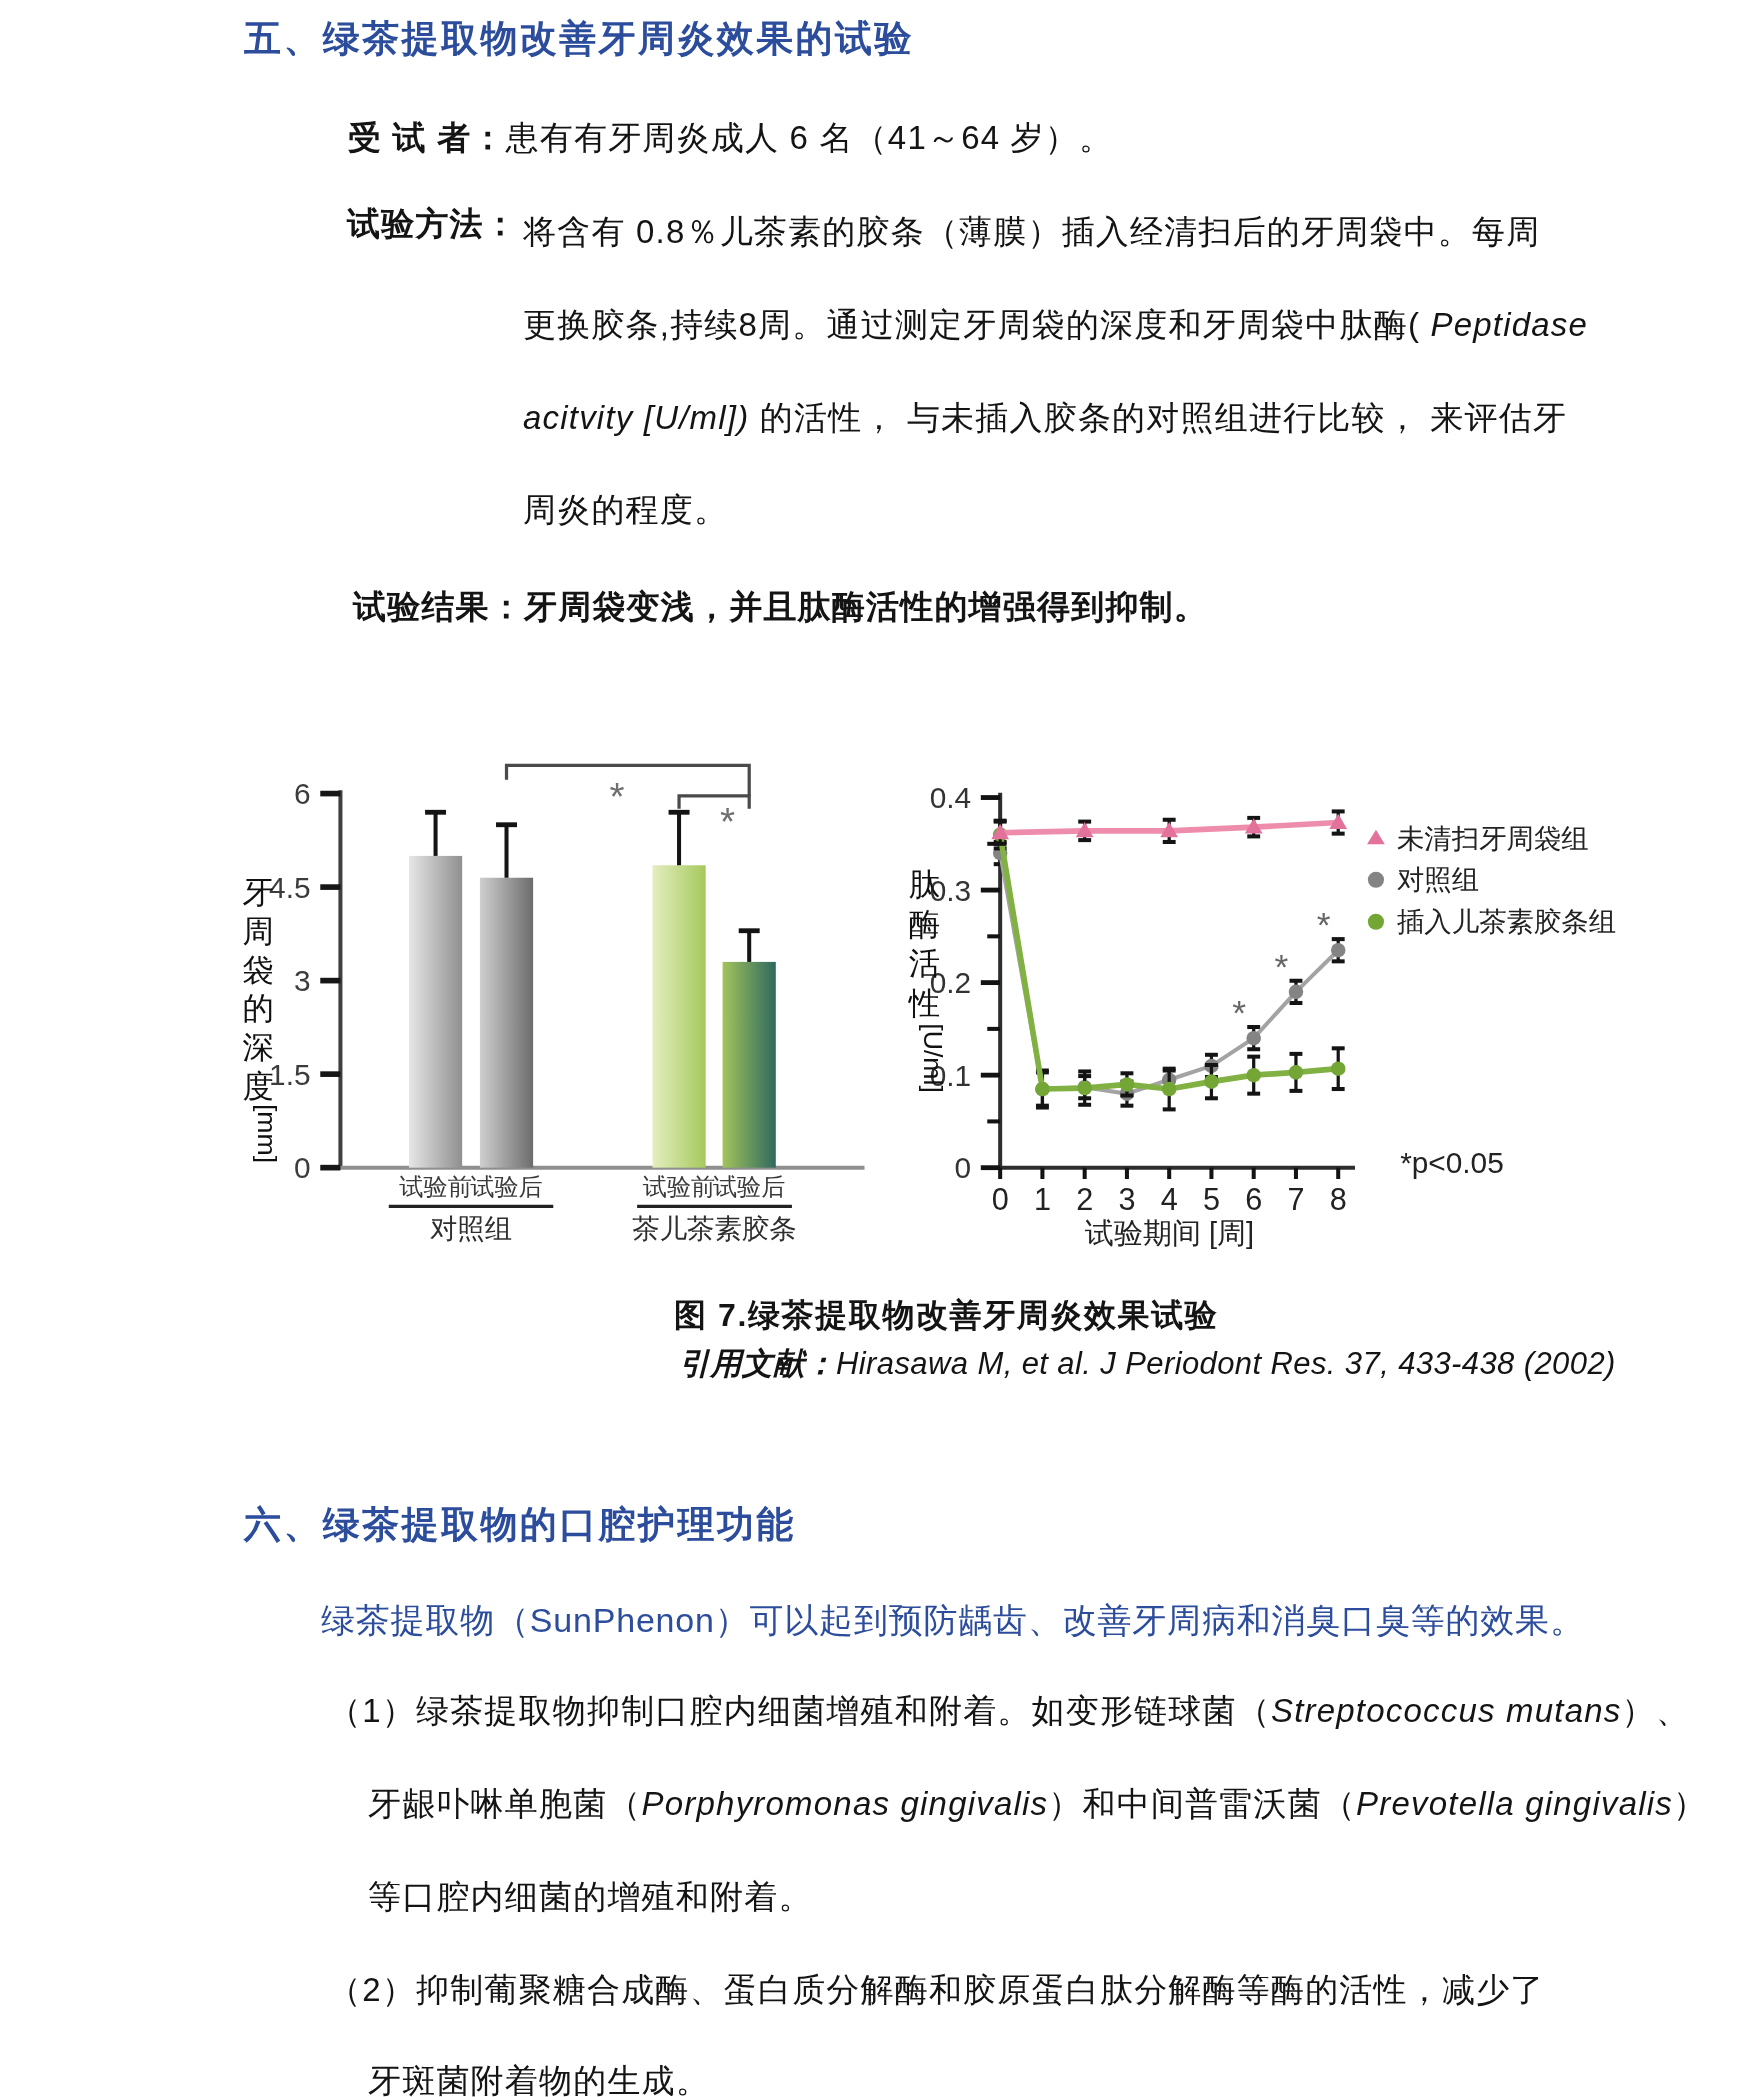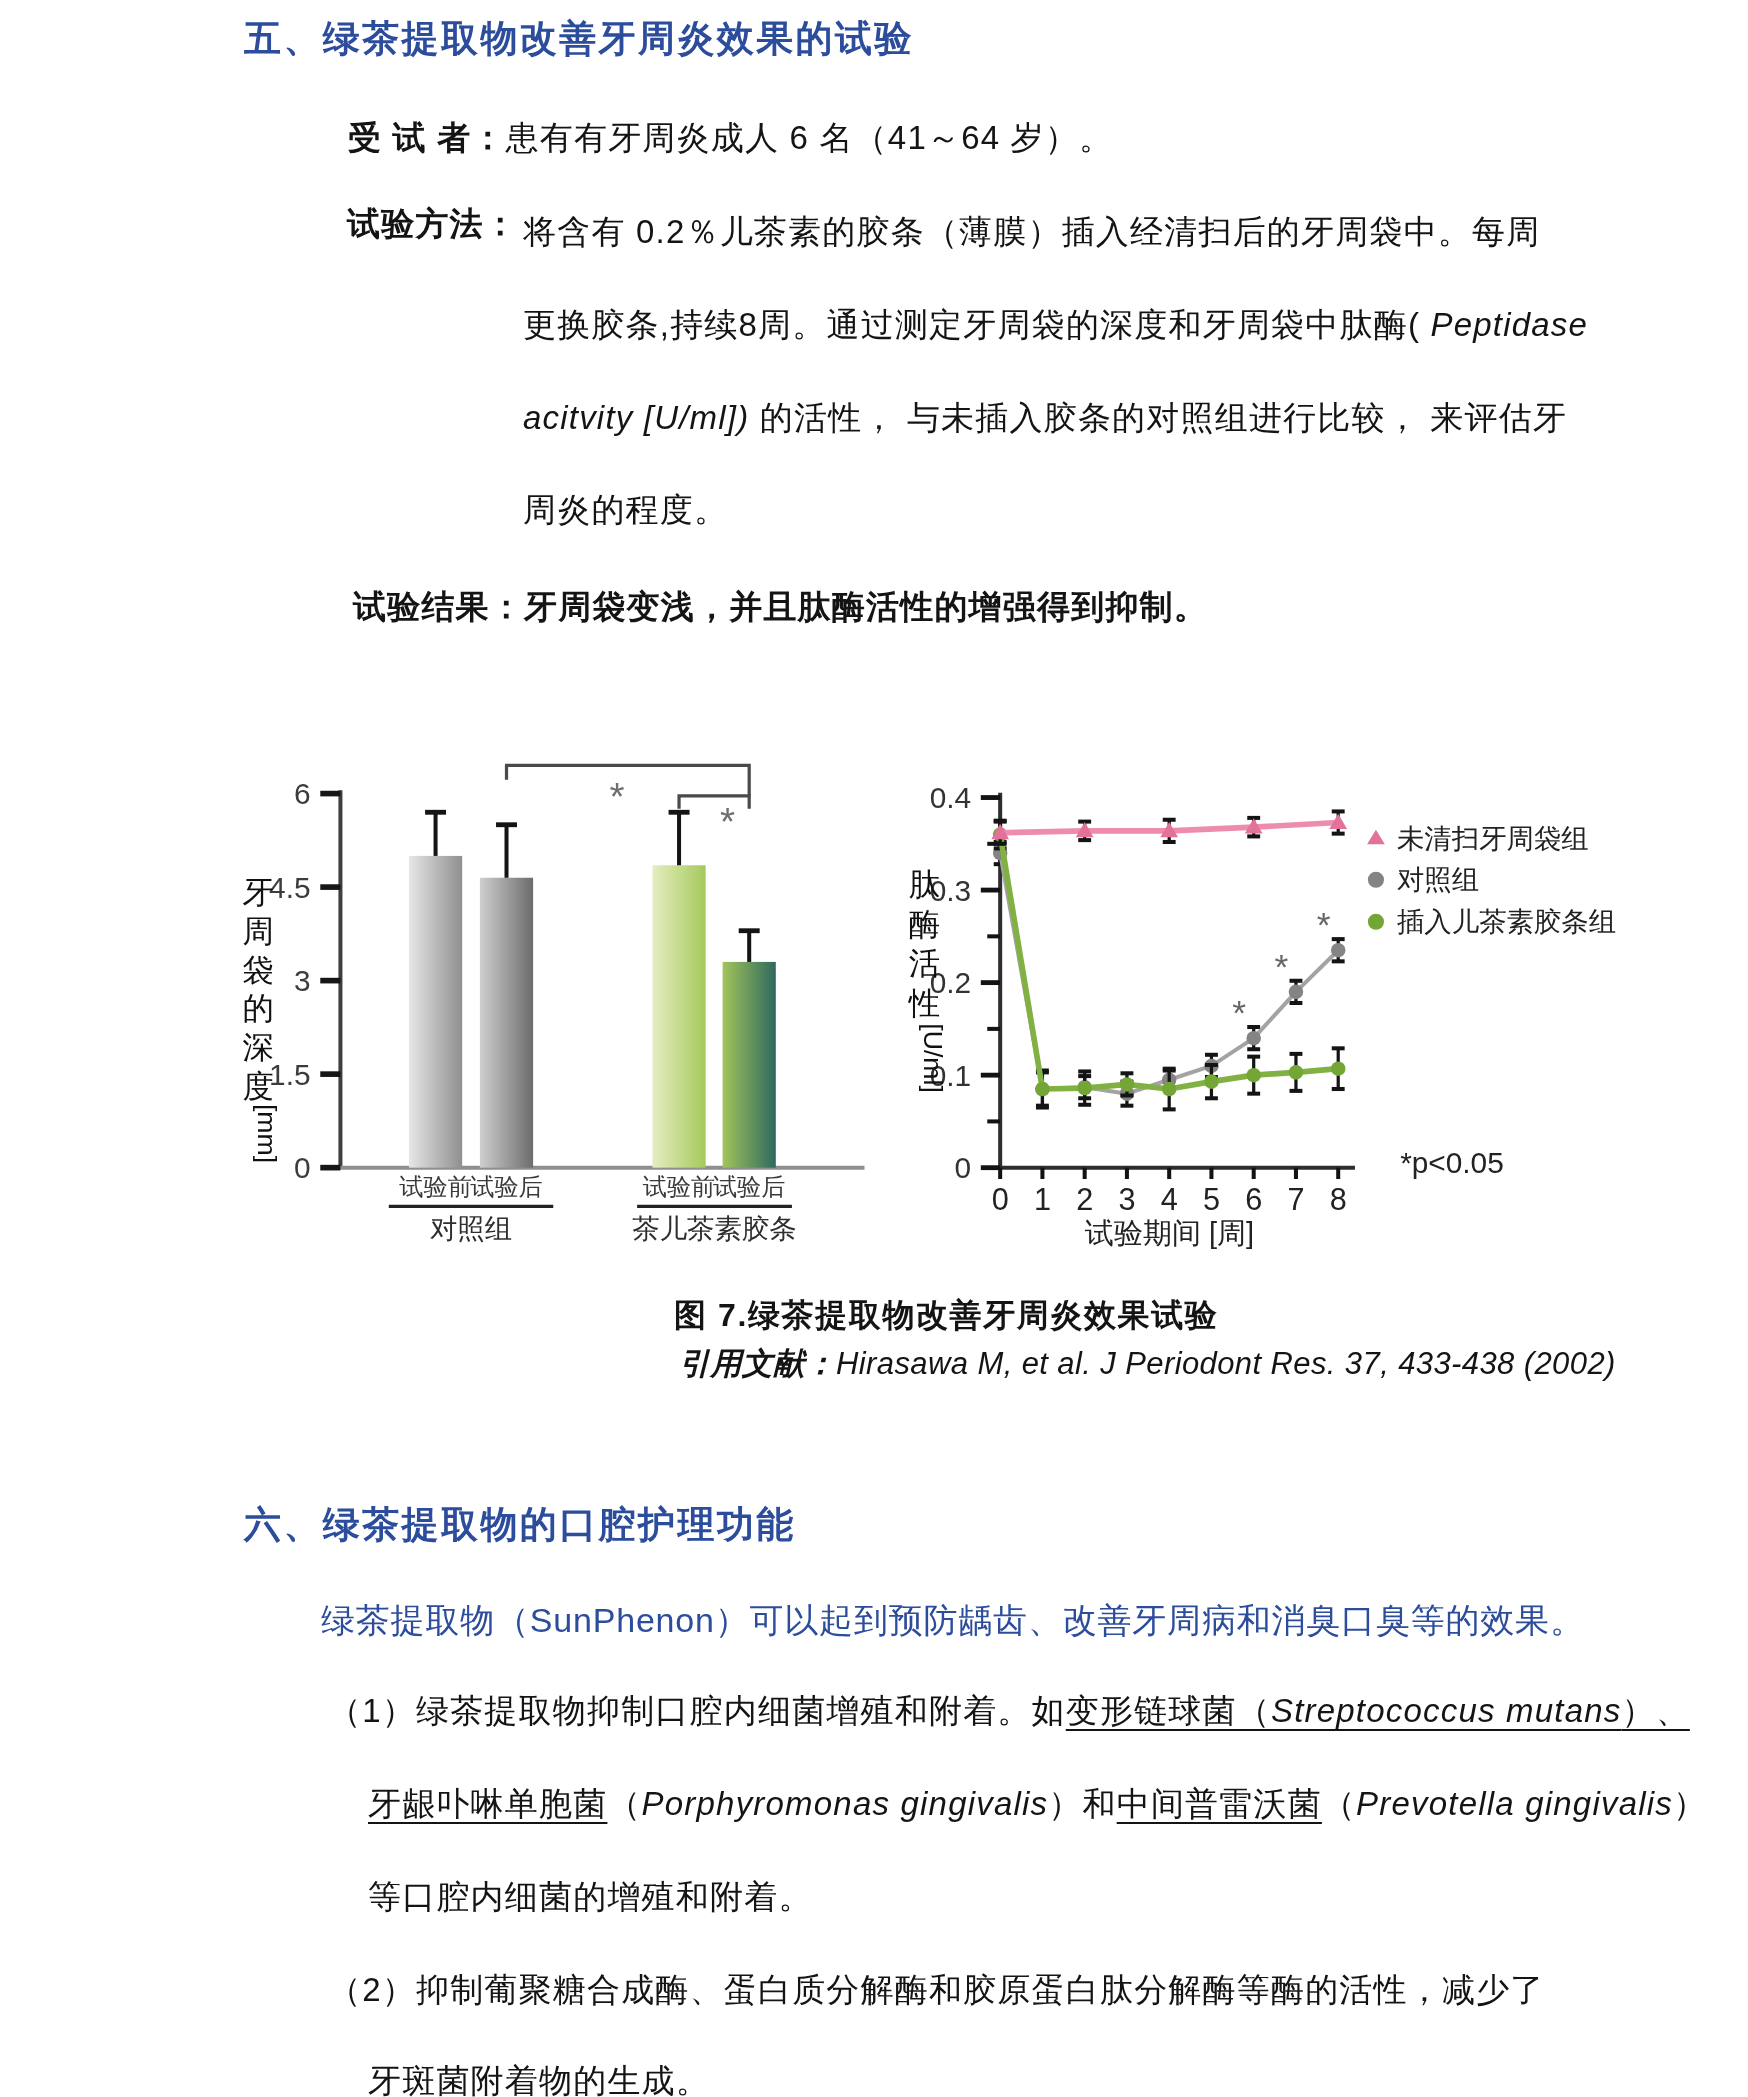--- a/index.html
+++ b/index.html
@@ -7,36 +7,36 @@
     width:1748px;height:2097px;background:#ffffff;
     font-family:"Liberation Sans","DejaVu Sans",sans-serif;
     color:#141414;position:relative;overflow:hidden;
   }
   .abs{position:absolute;white-space:nowrap;line-height:1.15;}
   .h-blue{color:#2c4c9c;font-weight:700;font-size:37px;letter-spacing:2.4px;}
   .intro-blue{color:#2c4c9c;font-weight:400;font-size:34px;letter-spacing:0.8px;}
   .body-line{font-size:33px;letter-spacing:1.2px;}
   .b{font-weight:700;text-align:center;}
   .i{font-style:italic;}
-  .u{text-decoration:underline;text-decoration-thickness:2.4px;text-underline-offset:7.3px;}
+  .u{text-decoration-thickness:2.4px;text-underline-offset:7.3px;}
   .caption{font-size:32px;font-weight:700;letter-spacing:1.6px;}
   .cite{font-size:31px;font-style:italic;letter-spacing:0.4px;margin-left:19px;}
   svg text{font-family:"Liberation Sans","DejaVu Sans",sans-serif;}
 </style>
 </head>
 <body>
 
 <div>
 
   <div class="abs h-blue" style="left:244px;top:18px">五、绿茶提取物改善牙周炎效果的试验</div>
 
   <div class="abs body-line" style="left:348px;top:119px"><span class="b">受 试 者：</span><span>患有有牙周炎成人 6 名（41～64 岁）。</span></div>
 
   <div class="abs body-line b" style="left:347px;top:205px">试验方法：</div>
-  <div class="abs body-line" style="left:523px;top:213px">将含有 0.2％儿茶素的胶条（薄膜）插入经清扫后的牙周袋中。每周</div>
+  <div class="abs body-line" style="left:523px;top:213px">将含有 0.8％儿茶素的胶条（薄膜）插入经清扫后的牙周袋中。每周</div>
   <div class="abs body-line" style="left:523px;top:306px"><span>更换胶条,持续8周。通过测定牙周袋的深度和牙周袋中肽酶( </span><span class="i">Peptidase</span></div>
   <div class="abs body-line" style="left:523px;top:399px"><span class="i">acitvity [U/ml]) </span><span>的活性， 与未插入胶条的对照组进行比较， 来评估牙</span></div>
   <div class="abs body-line" style="left:523px;top:491px">周炎的程度。</div>
 
   <div class="abs body-line b" style="left:353px;top:588px"><span>试验结果：</span><span>牙周袋变浅，并且肽酶活性的增强得到抑制。</span></div>
 
   <svg id="barchart" class="abs" style="left:234px;top:754px" width="645" height="504" viewBox="0 0 800 625">
       <defs>
         <linearGradient id="bg0" x1="0" y1="0" x2="1" y2="0">
           <stop offset="0%" stop-color="#e6e6e6"></stop>

